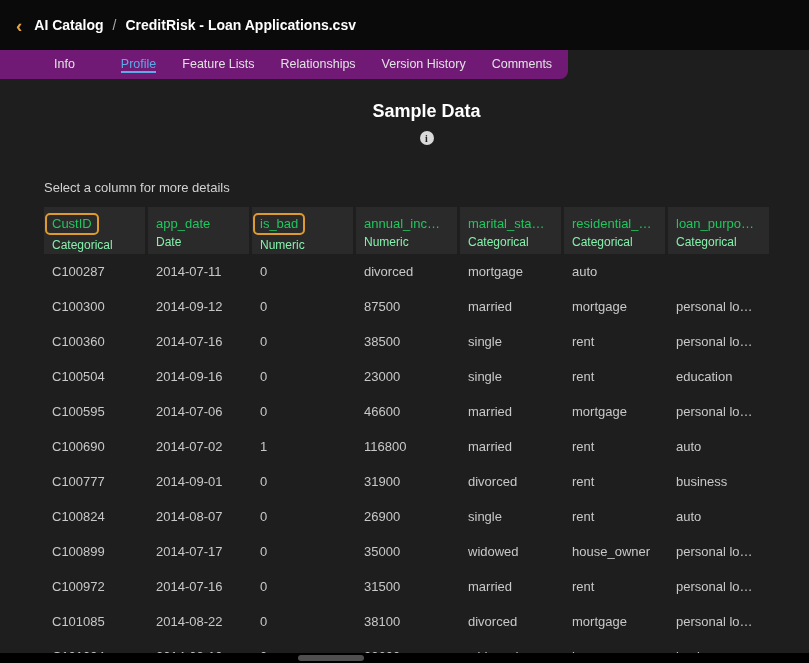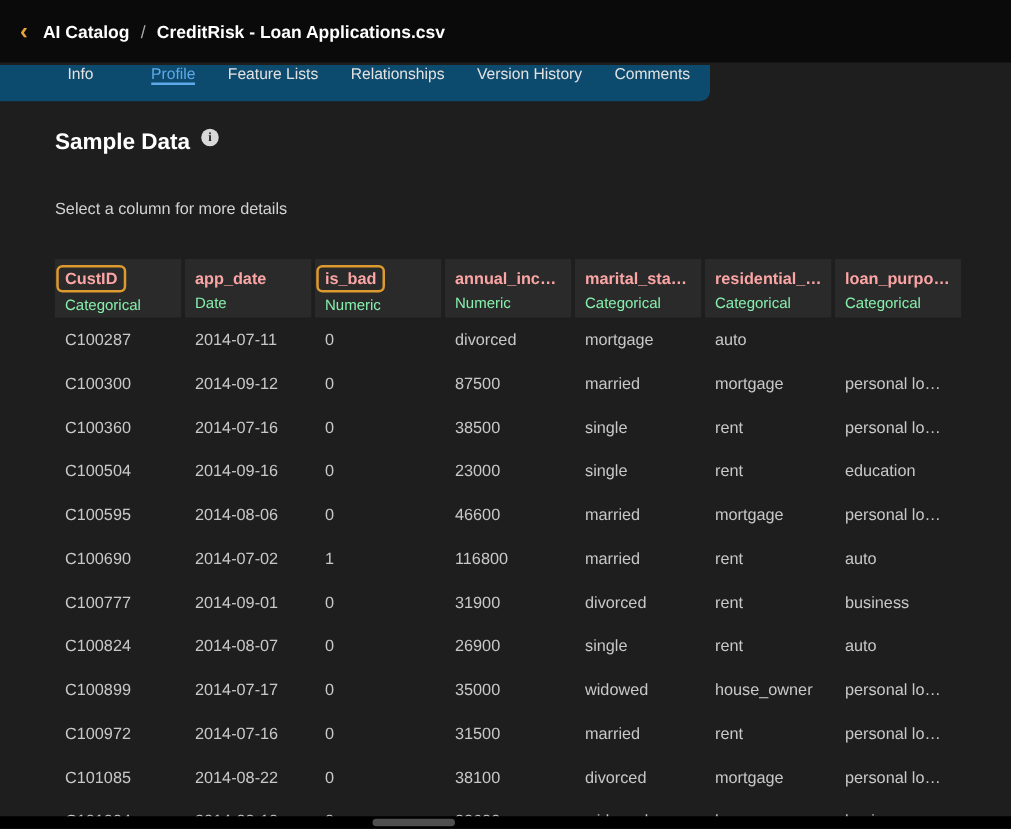--- a/index.html
+++ b/index.html
@@ -36,24 +36,24 @@
     white-space: nowrap;
   }
   .crumb-sep {
     color: #aaaaaa;
     font-size: 14px;
     margin: 0 9px;
   }
 
   
   .tabbar {
-    background: #0c4a6e;
+    background: #701a75;
     height: 29px;
     display: inline-flex;
-    align-items: flex-start;
+    align-items: center;
     padding: 0 16px 0 54px;
     border-radius: 0 0 8px 0;
   }
   .tab {
     display: flex;
     align-items: center;
     font-size: 12.5px;
     color: #e2e2e2;
     margin-right: 26px;
     cursor: pointer;
@@ -64,22 +64,23 @@
   .tab.active {
     color: #5ea9ea;
     border-bottom-color: #5ea9ea;
     margin-left: 20px;
   }
 
   
   .section-head {
     margin: 22px 0 0 44px;
     display: flex;
-    align-items: flex-start;
+    align-items: center;
     gap: 9px;
+    flex-direction: column;
   }
   .section-title {
     font-size: 18px;
     font-weight: 700;
     color: #ffffff;
   }
   .info-icon {
     width: 14px; height: 14px;
     border-radius: 50%;
     background: #d9d9d9;
@@ -116,22 +117,22 @@
   .header-cell {
     background: #2a2a2a;
     height: 47px;
     padding: 7px 8px 0 8px;
     overflow: hidden;
     cursor: pointer;
   }
   .colname {
     display: inline-block;
     font-size: 13px;
-    font-weight: 700;
-    color: #fca5a5;
+    font-weight: 400;
+    color: #22c55e;
     white-space: nowrap;
     line-height: 16px;
   }
   .colname.hl {
     border: 2px solid #dd9a2e;
     border-radius: 5px;
     padding: 1px 5px;
     margin: -3px 0 0 -7px;
   }
   .coltype {
@@ -261,21 +262,21 @@
         <div class="cell">C100504</div>
         <div class="cell">2014-09-16</div>
         <div class="cell">0</div>
         <div class="cell">23000</div>
         <div class="cell">single</div>
         <div class="cell">rent</div>
         <div class="cell">education</div>
       </div>
       <div class="grid-row body-row">
         <div class="cell">C100595</div>
-        <div class="cell">2014-08-06</div>
+        <div class="cell">2014-07-06</div>
         <div class="cell">0</div>
         <div class="cell">46600</div>
         <div class="cell">married</div>
         <div class="cell">mortgage</div>
         <div class="cell">personal lo…</div>
       </div>
       <div class="grid-row body-row">
         <div class="cell">C100690</div>
         <div class="cell">2014-07-02</div>
         <div class="cell">1</div>

